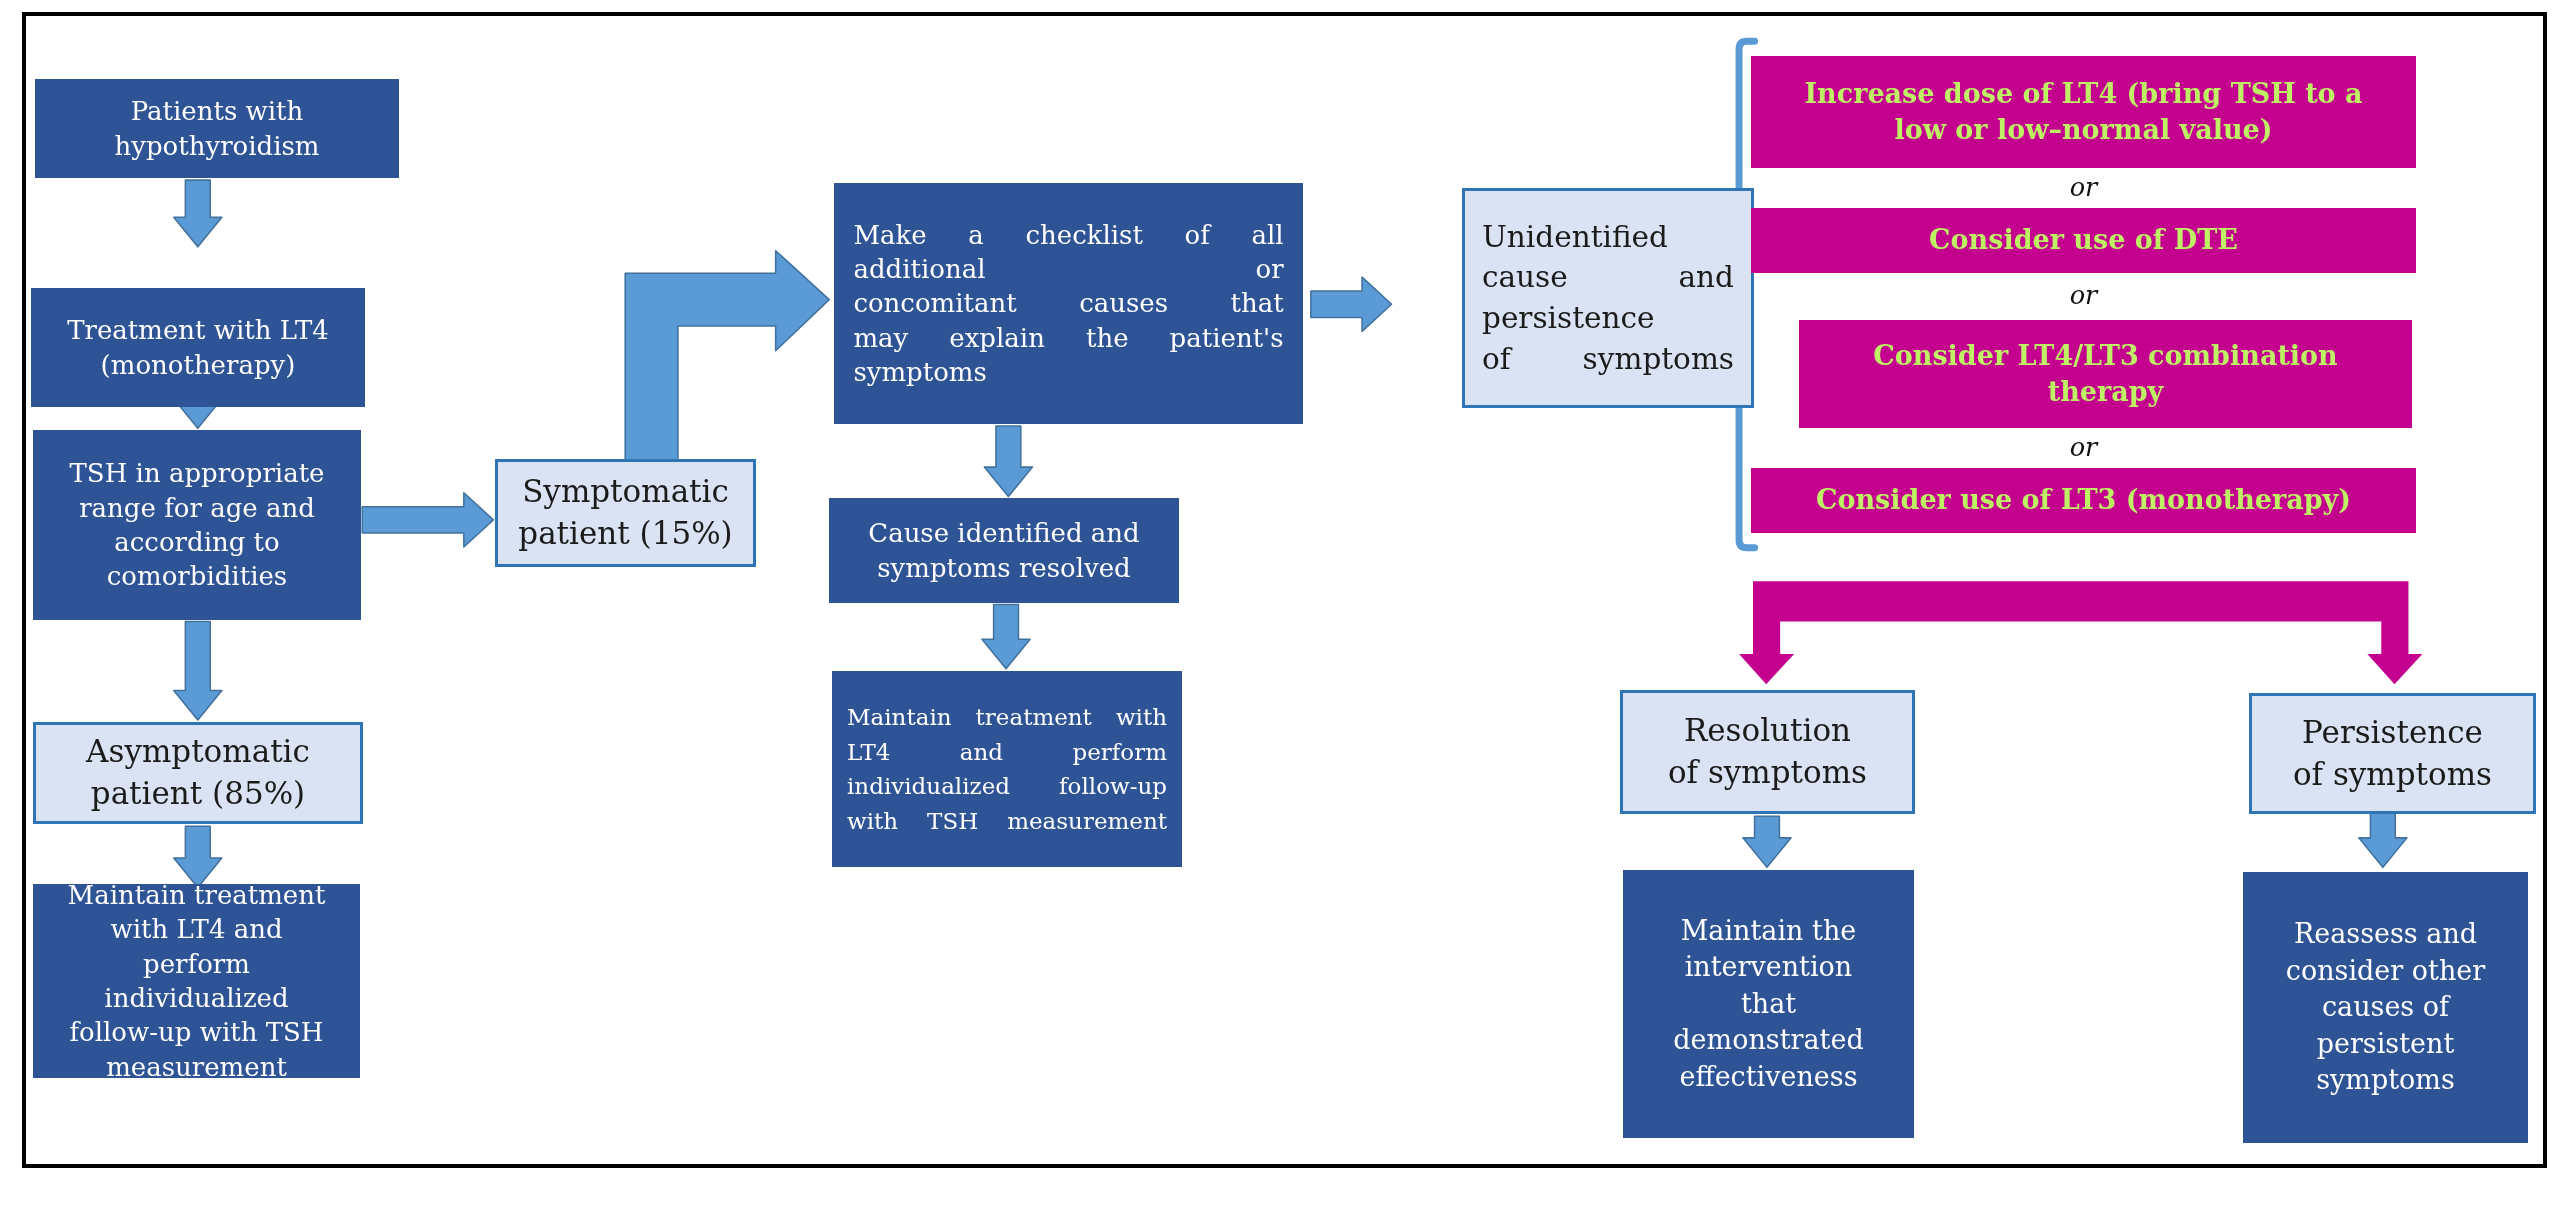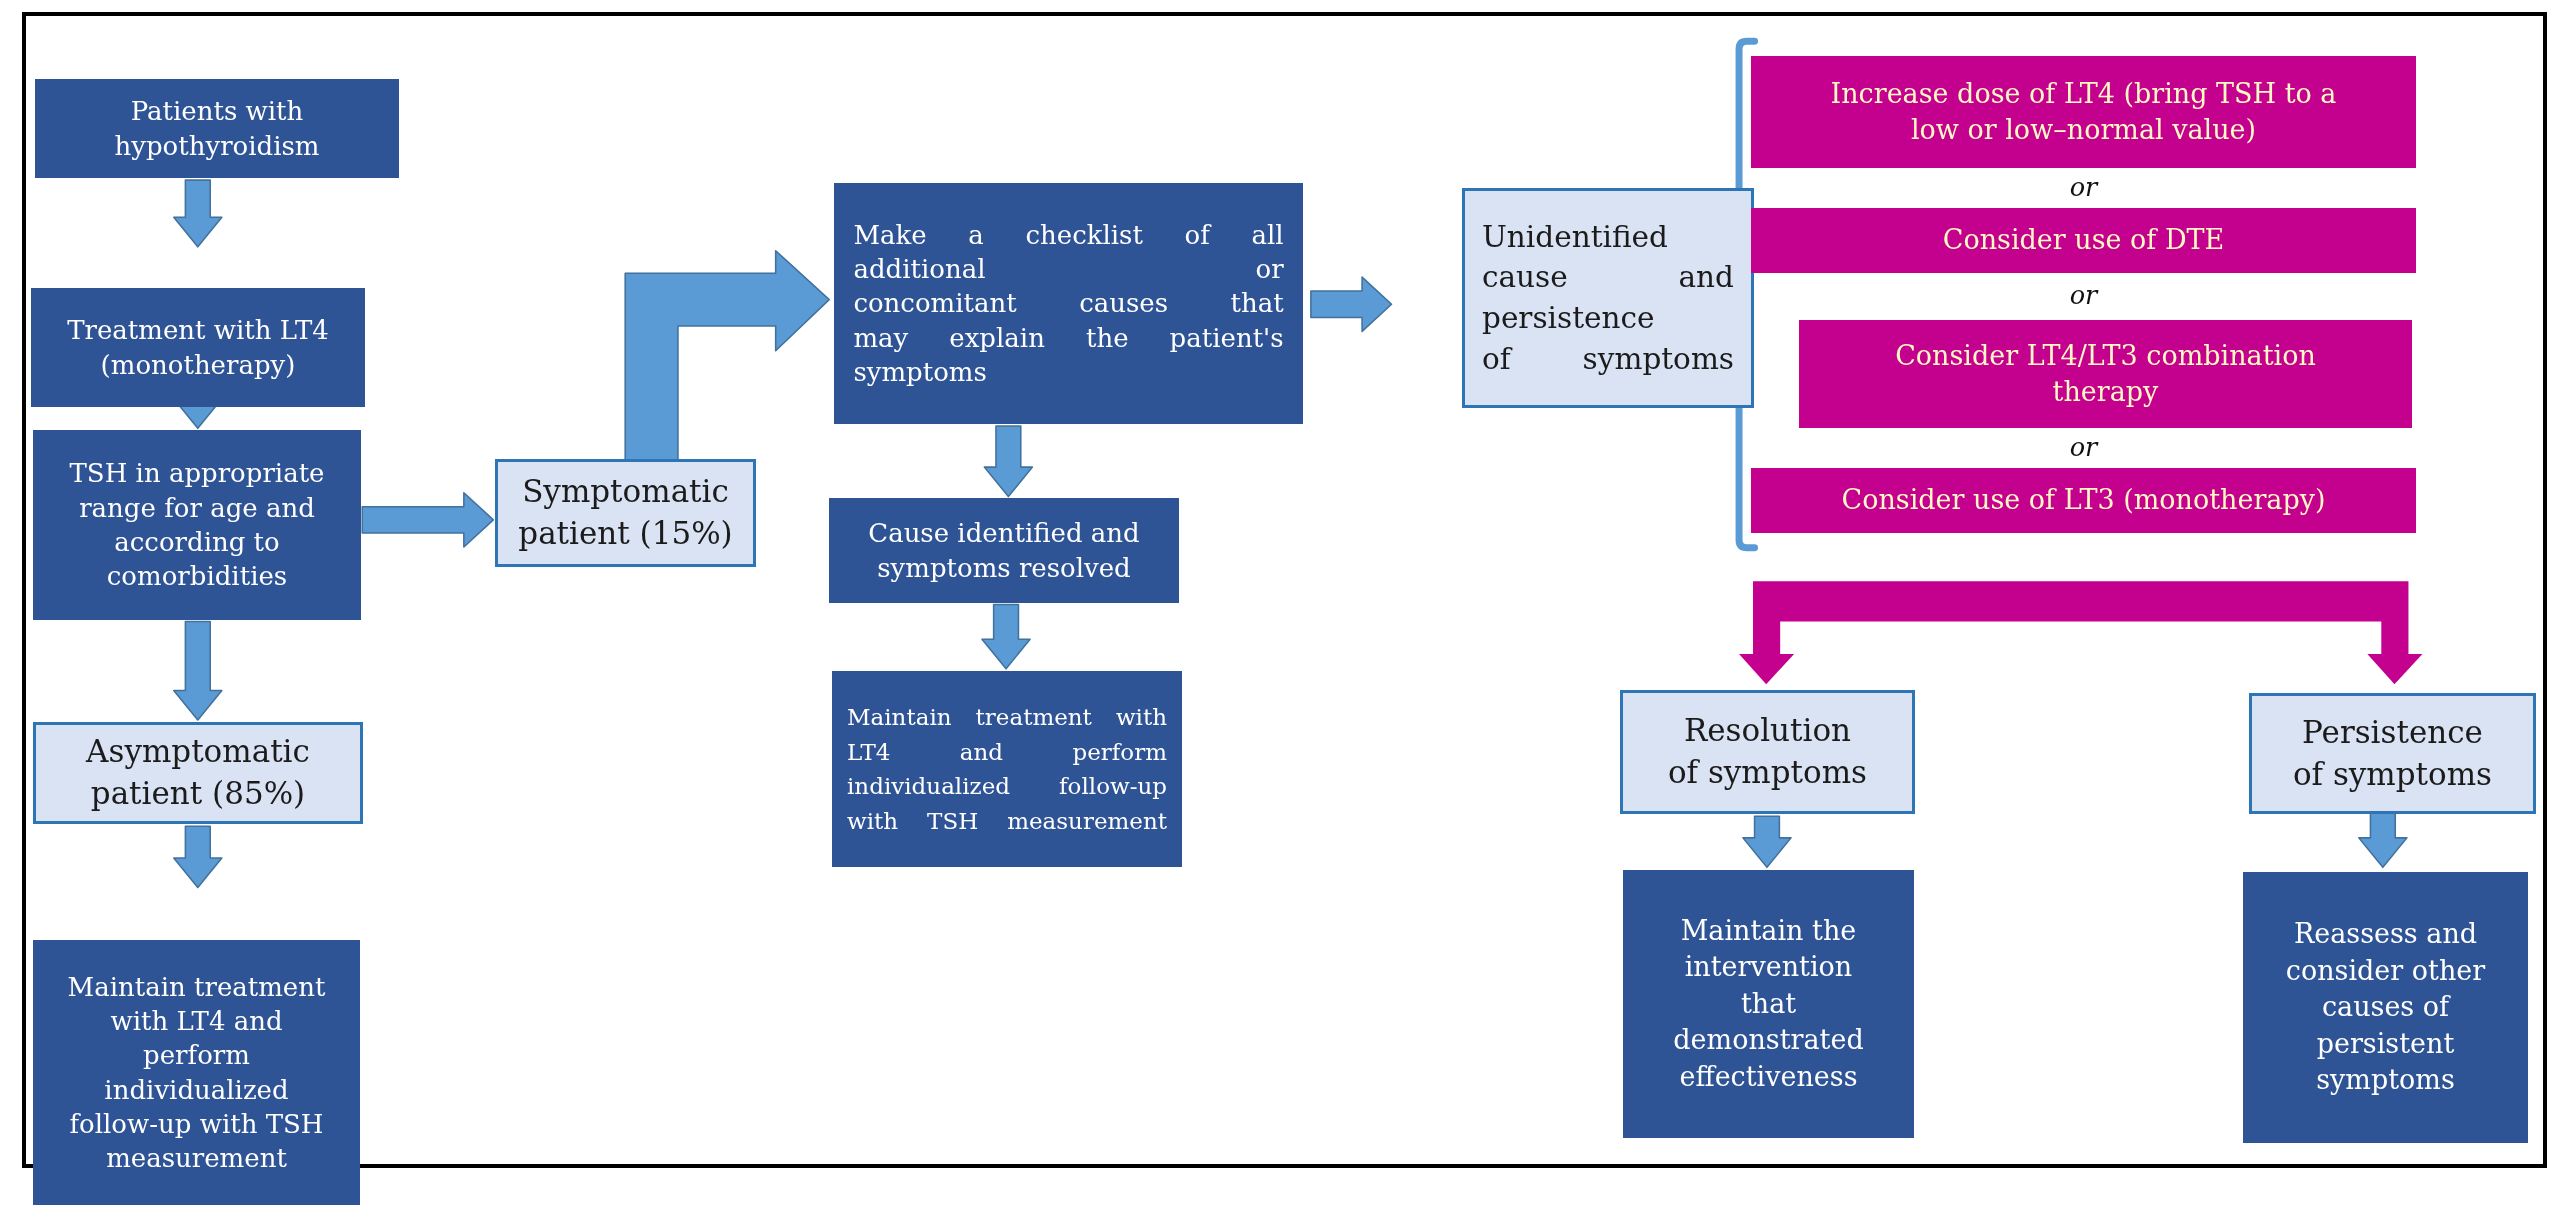--- a/index.html
+++ b/index.html
@@ -11,21 +11,21 @@
     position:absolute;left:22px;top:11.6px;width:2525px;height:1156px;
     border:4.7px solid #000;box-sizing:border-box;background:transparent;
   }
   .node{
     position:absolute;box-sizing:border-box;display:flex;
     align-items:center;justify-content:center;
   }
   .node .txt{white-space:pre-line;width:100%;}
   .dark{background:#2F5496;color:#ffffff;}
   .light{background:#DAE3F3;border:3.1px solid #2E75B6;color:#1b1b1b;}
-  .magenta{background:#C4008F;color:#fef9c3;}
+  .magenta{background:#C4008F;color:#bef264;font-weight:bold;}
   .center .txt{text-align:center;}
   .justify .txt{text-align:justify;text-align-last:justify;}
   .or{
     position:absolute;box-sizing:border-box;display:flex;align-items:center;justify-content:center;
     color:#111;font-style:italic;font-size:25.6px;
   }
   svg.wires{position:absolute;left:0;top:0;width:2576px;height:1222px;}
   .f34{font-size:26px;line-height:1.32;}
   .f30{font-size:23px;line-height:1.5;}
   .f35{font-size:27px;line-height:1.35;}
@@ -71,21 +71,21 @@
 <div class="node dark center f34" style="left:33px;top:430px;width:328px;height:190px;">
   <span class="txt">TSH in appropriate
 range for age and
 according to
 comorbidities</span>
 </div>
 <div class="node light center f40" style="left:33px;top:722px;width:330px;height:102px;">
   <span class="txt">Asymptomatic
 patient (85%)</span>
 </div>
-<div class="node dark center f34" style="left:33px;top:940px;width:327px;height:265px;">
+<div class="node dark center f34" style="left:33px;top:884px;width:327px;height:194px;">
   <span class="txt">Maintain treatment
 with LT4 and
 perform
 individualized
 follow-up with TSH
 measurement</span>
 </div>
 
 <div class="node light center f40" style="left:495px;top:459px;width:261px;height:108px;">
   <span class="txt">Symptomatic

